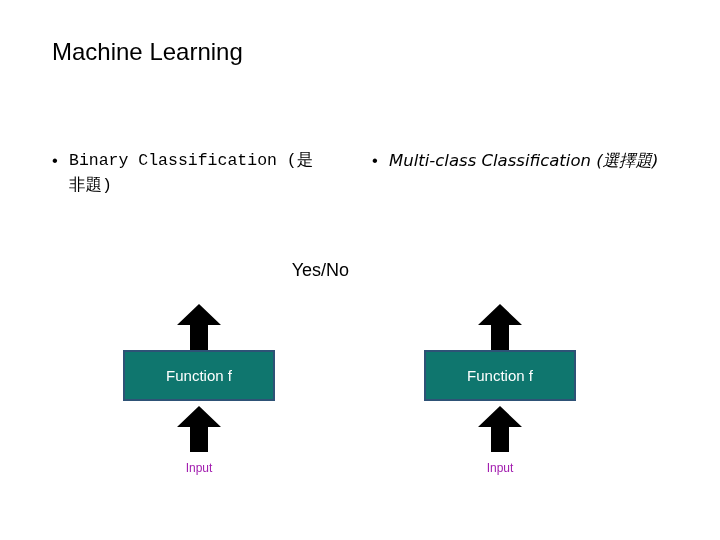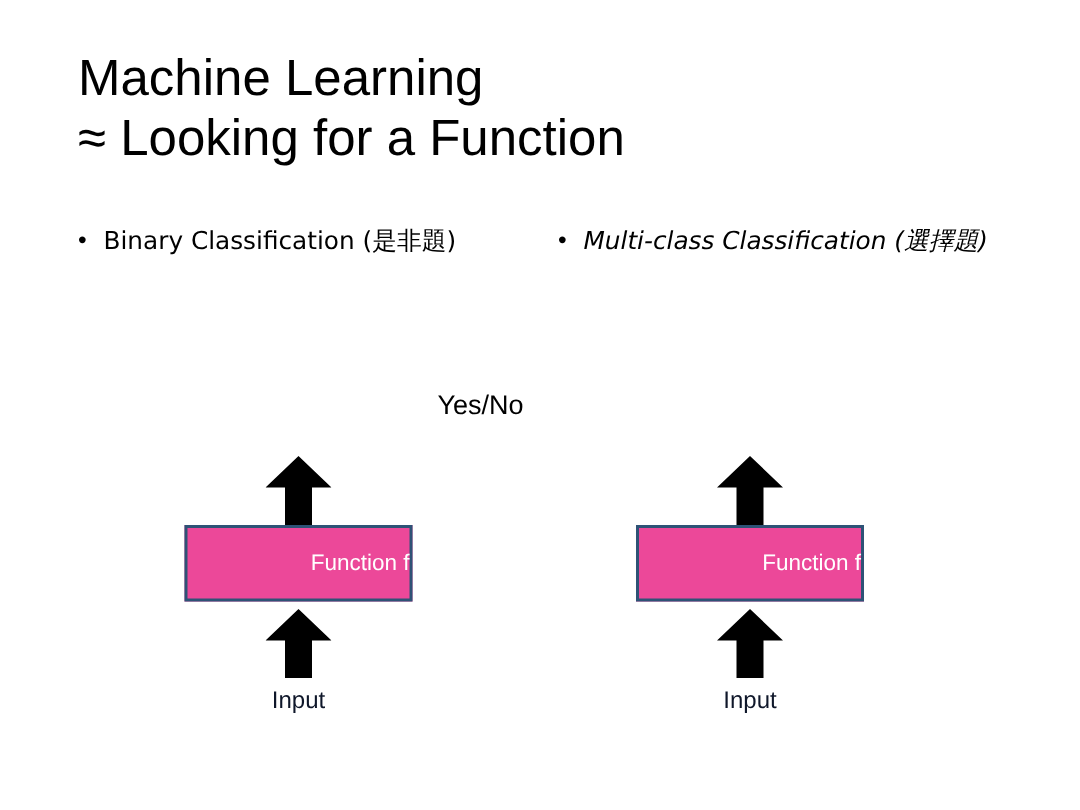--- a/index.html
+++ b/index.html
@@ -24,21 +24,21 @@
   }
 
   
   .title-block {
     position: absolute;
     left: 52px;
     top: 32px;
     width: 620px;
   }
   .title-line {
-    font-size: 34px;
+    font-size: 24px;
     line-height: 40px;
     font-weight: normal;
     color: #000000;
     white-space: nowrap;
     letter-spacing: 0px;
   }
 
   
   .bullets {
     position: absolute;
@@ -64,21 +64,21 @@
   }
   .bullet .btext {
     display: block;
     margin-left: 17px;
   }
   .bullet-left {
     left: 52px;
     top: 0px;
     width: 300px;
   }
-  .bullet-left .btext { width: 250px; }
+  .bullet-left .btext { width: 250px; font-family: Liberation Mono, monospace; }
   .bullet-right {
     left: 372px;
     top: 0px;
     width: 310px;
   }
   .bullet-right .btext { width: 290px; font-style: italic; }
   .cjk { font-family: "DejaVu Sans", "Liberation Sans", sans-serif; }
 
   
   .diagram {
@@ -113,54 +113,53 @@
   .arrow-top    { top: 46px; }
   .arrow-bottom { top: 148px; }
 
   .fbox {
     position: absolute;
     left: 50%;
     margin-left: -76px;
     top: 92px;
     width: 152px;
     height: 51px;
-    background: #ec4899;
+    background: #0f766e;
     border: 2px solid #2E5276;
     box-sizing: border-box;
     display: flex;
     align-items: center;
-    justify-content: flex-end;
+    justify-content: center;
   }
   .fbox span {
     color: #ffffff;
     font-size: 15px;
     line-height: 18px;
     white-space: nowrap;
   }
 
   .in-label {
     position: absolute;
     top: 198px;
     left: 0;
     width: 300px;
     text-align: center;
-    font-size: 16px;
+    font-size: 12px;
     line-height: 24px;
-    color: #0f172a;
+    color: #a21caf;
     white-space: nowrap;
   }
 </style>
 </head>
 <body>
 
 <div class="slide">
 
   <div class="title-block">
     <div class="title-line">Machine Learning</div>
-    <div class="title-line">≈ Looking for a Function</div>
   </div>
 
   <div class="bullets">
     <div class="bullet bullet-left">
       <span class="dot">•</span>
       <span class="btext cjk">Binary Classification (是非題)</span>
     </div>
     <div class="bullet bullet-right">
       <span class="dot">•</span>
       <span class="btext cjk">Multi-class Classification (選擇題)</span>

